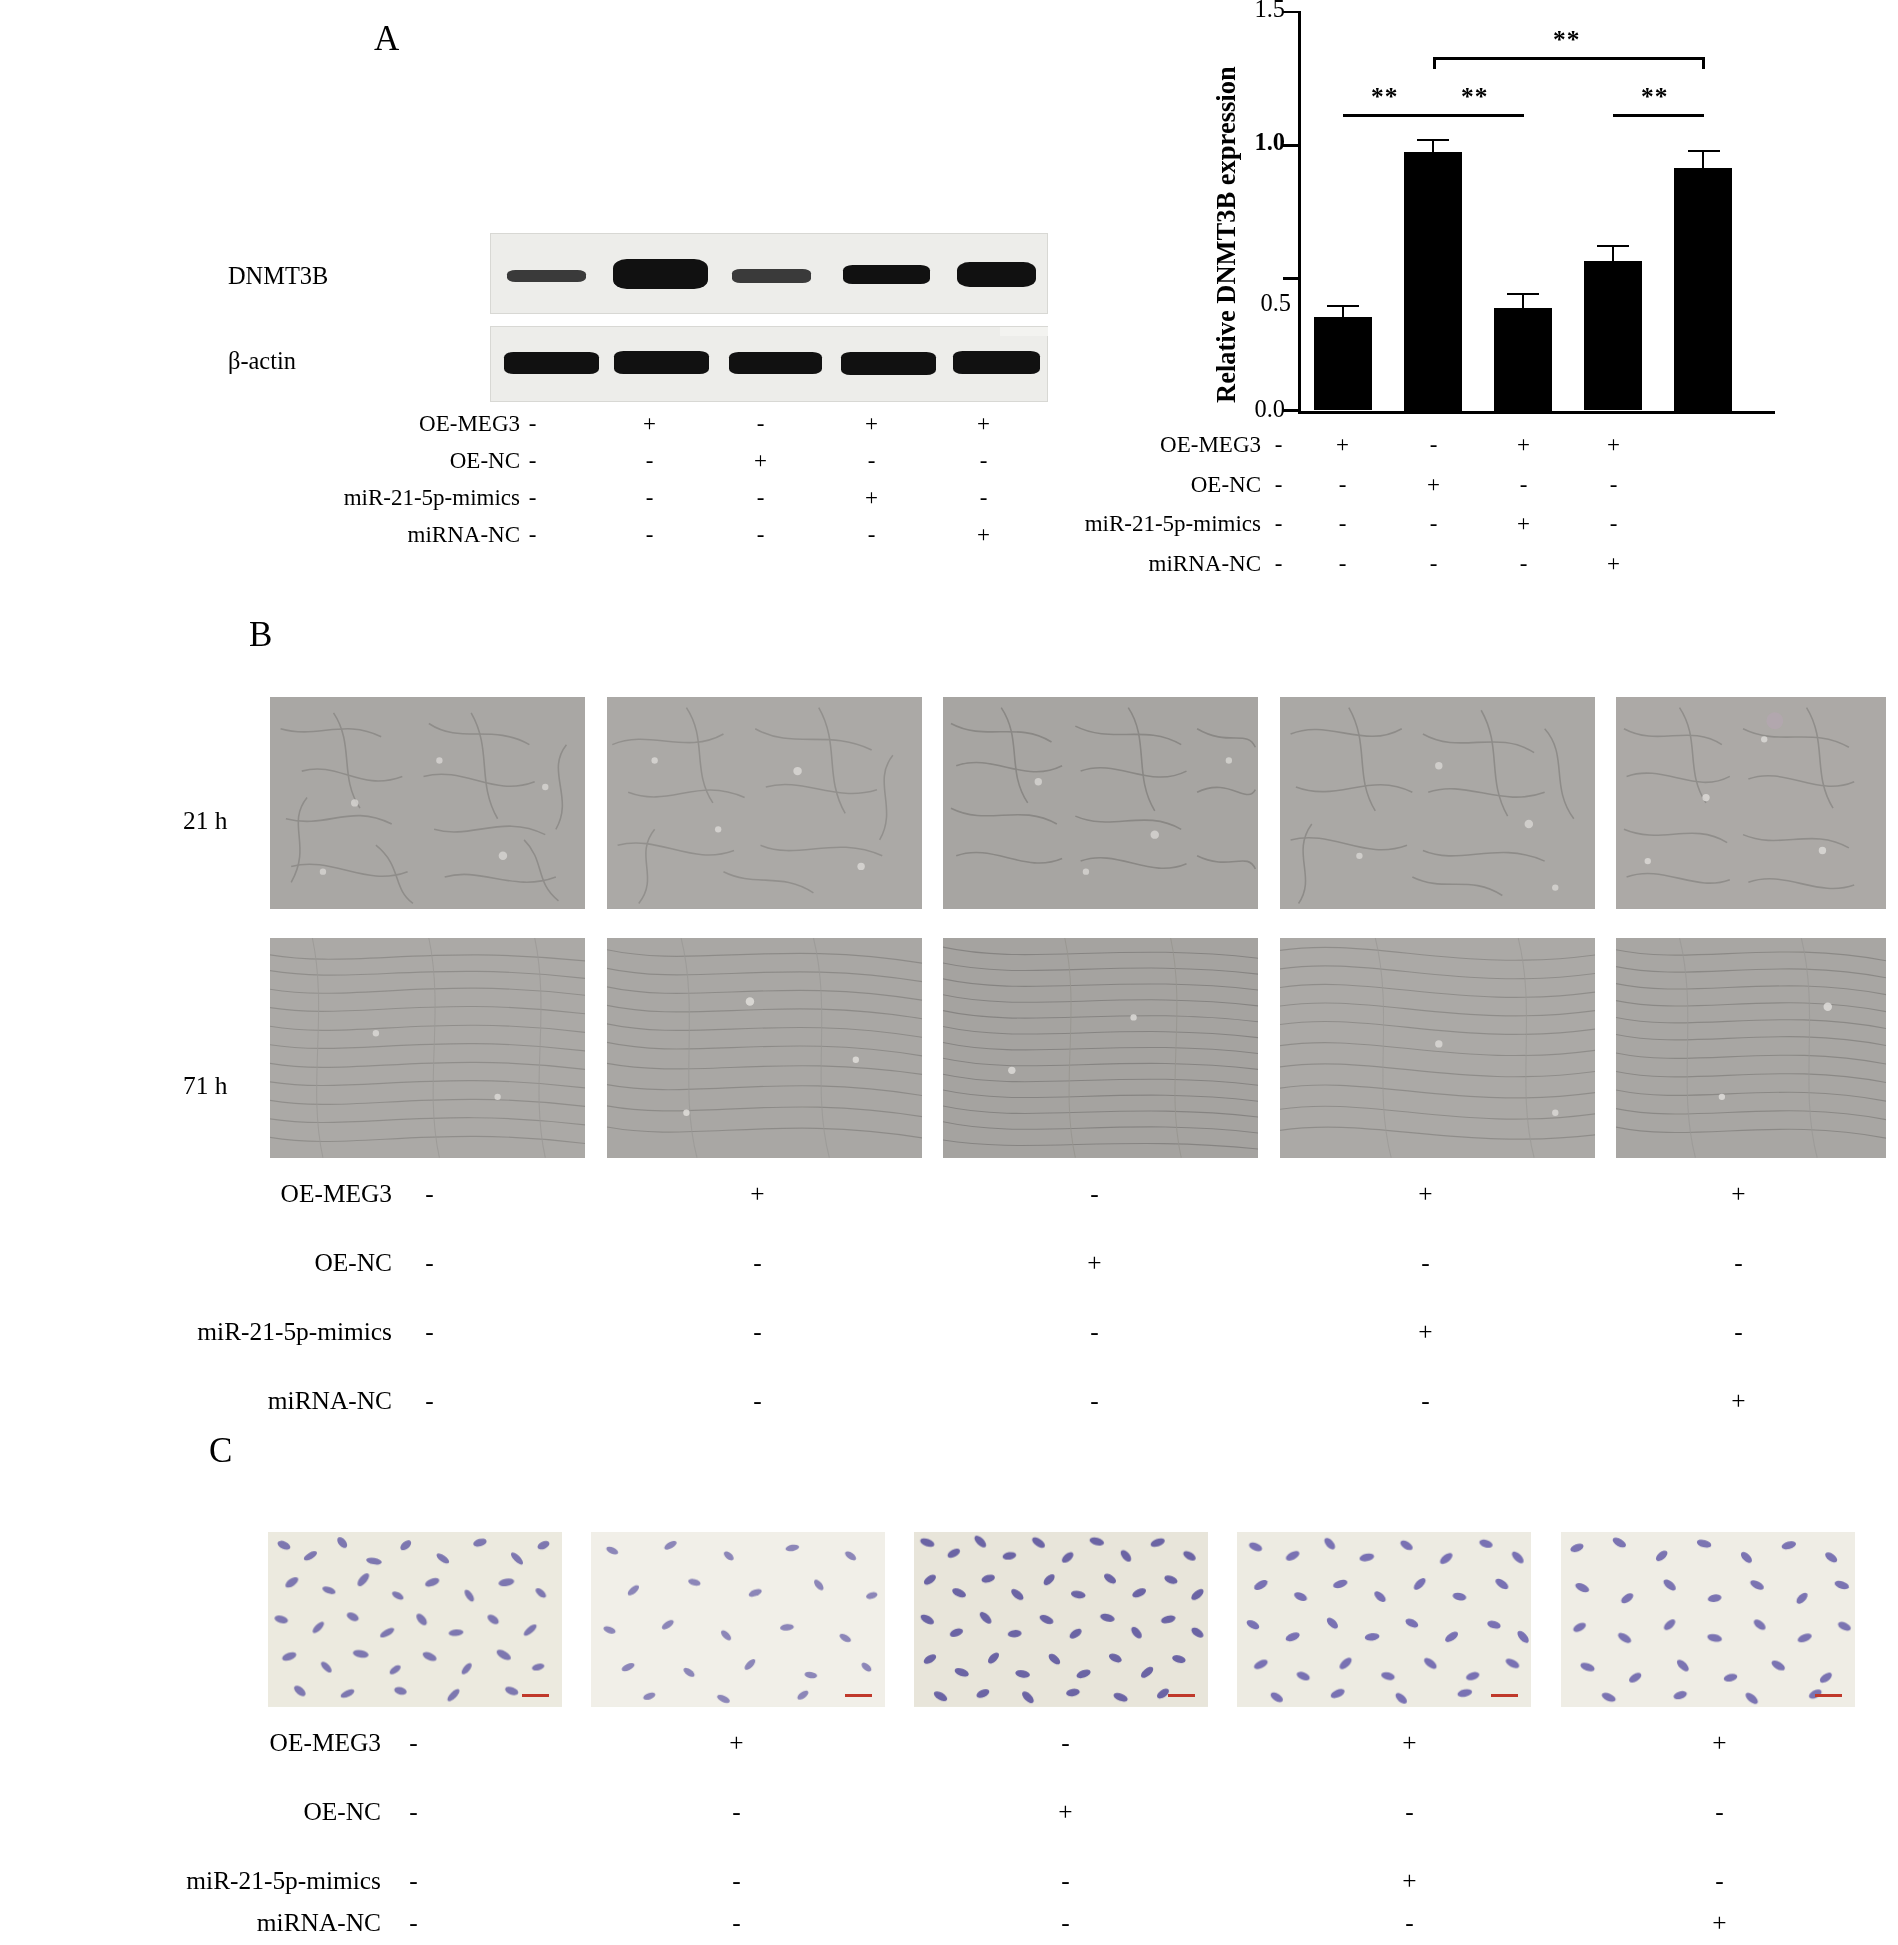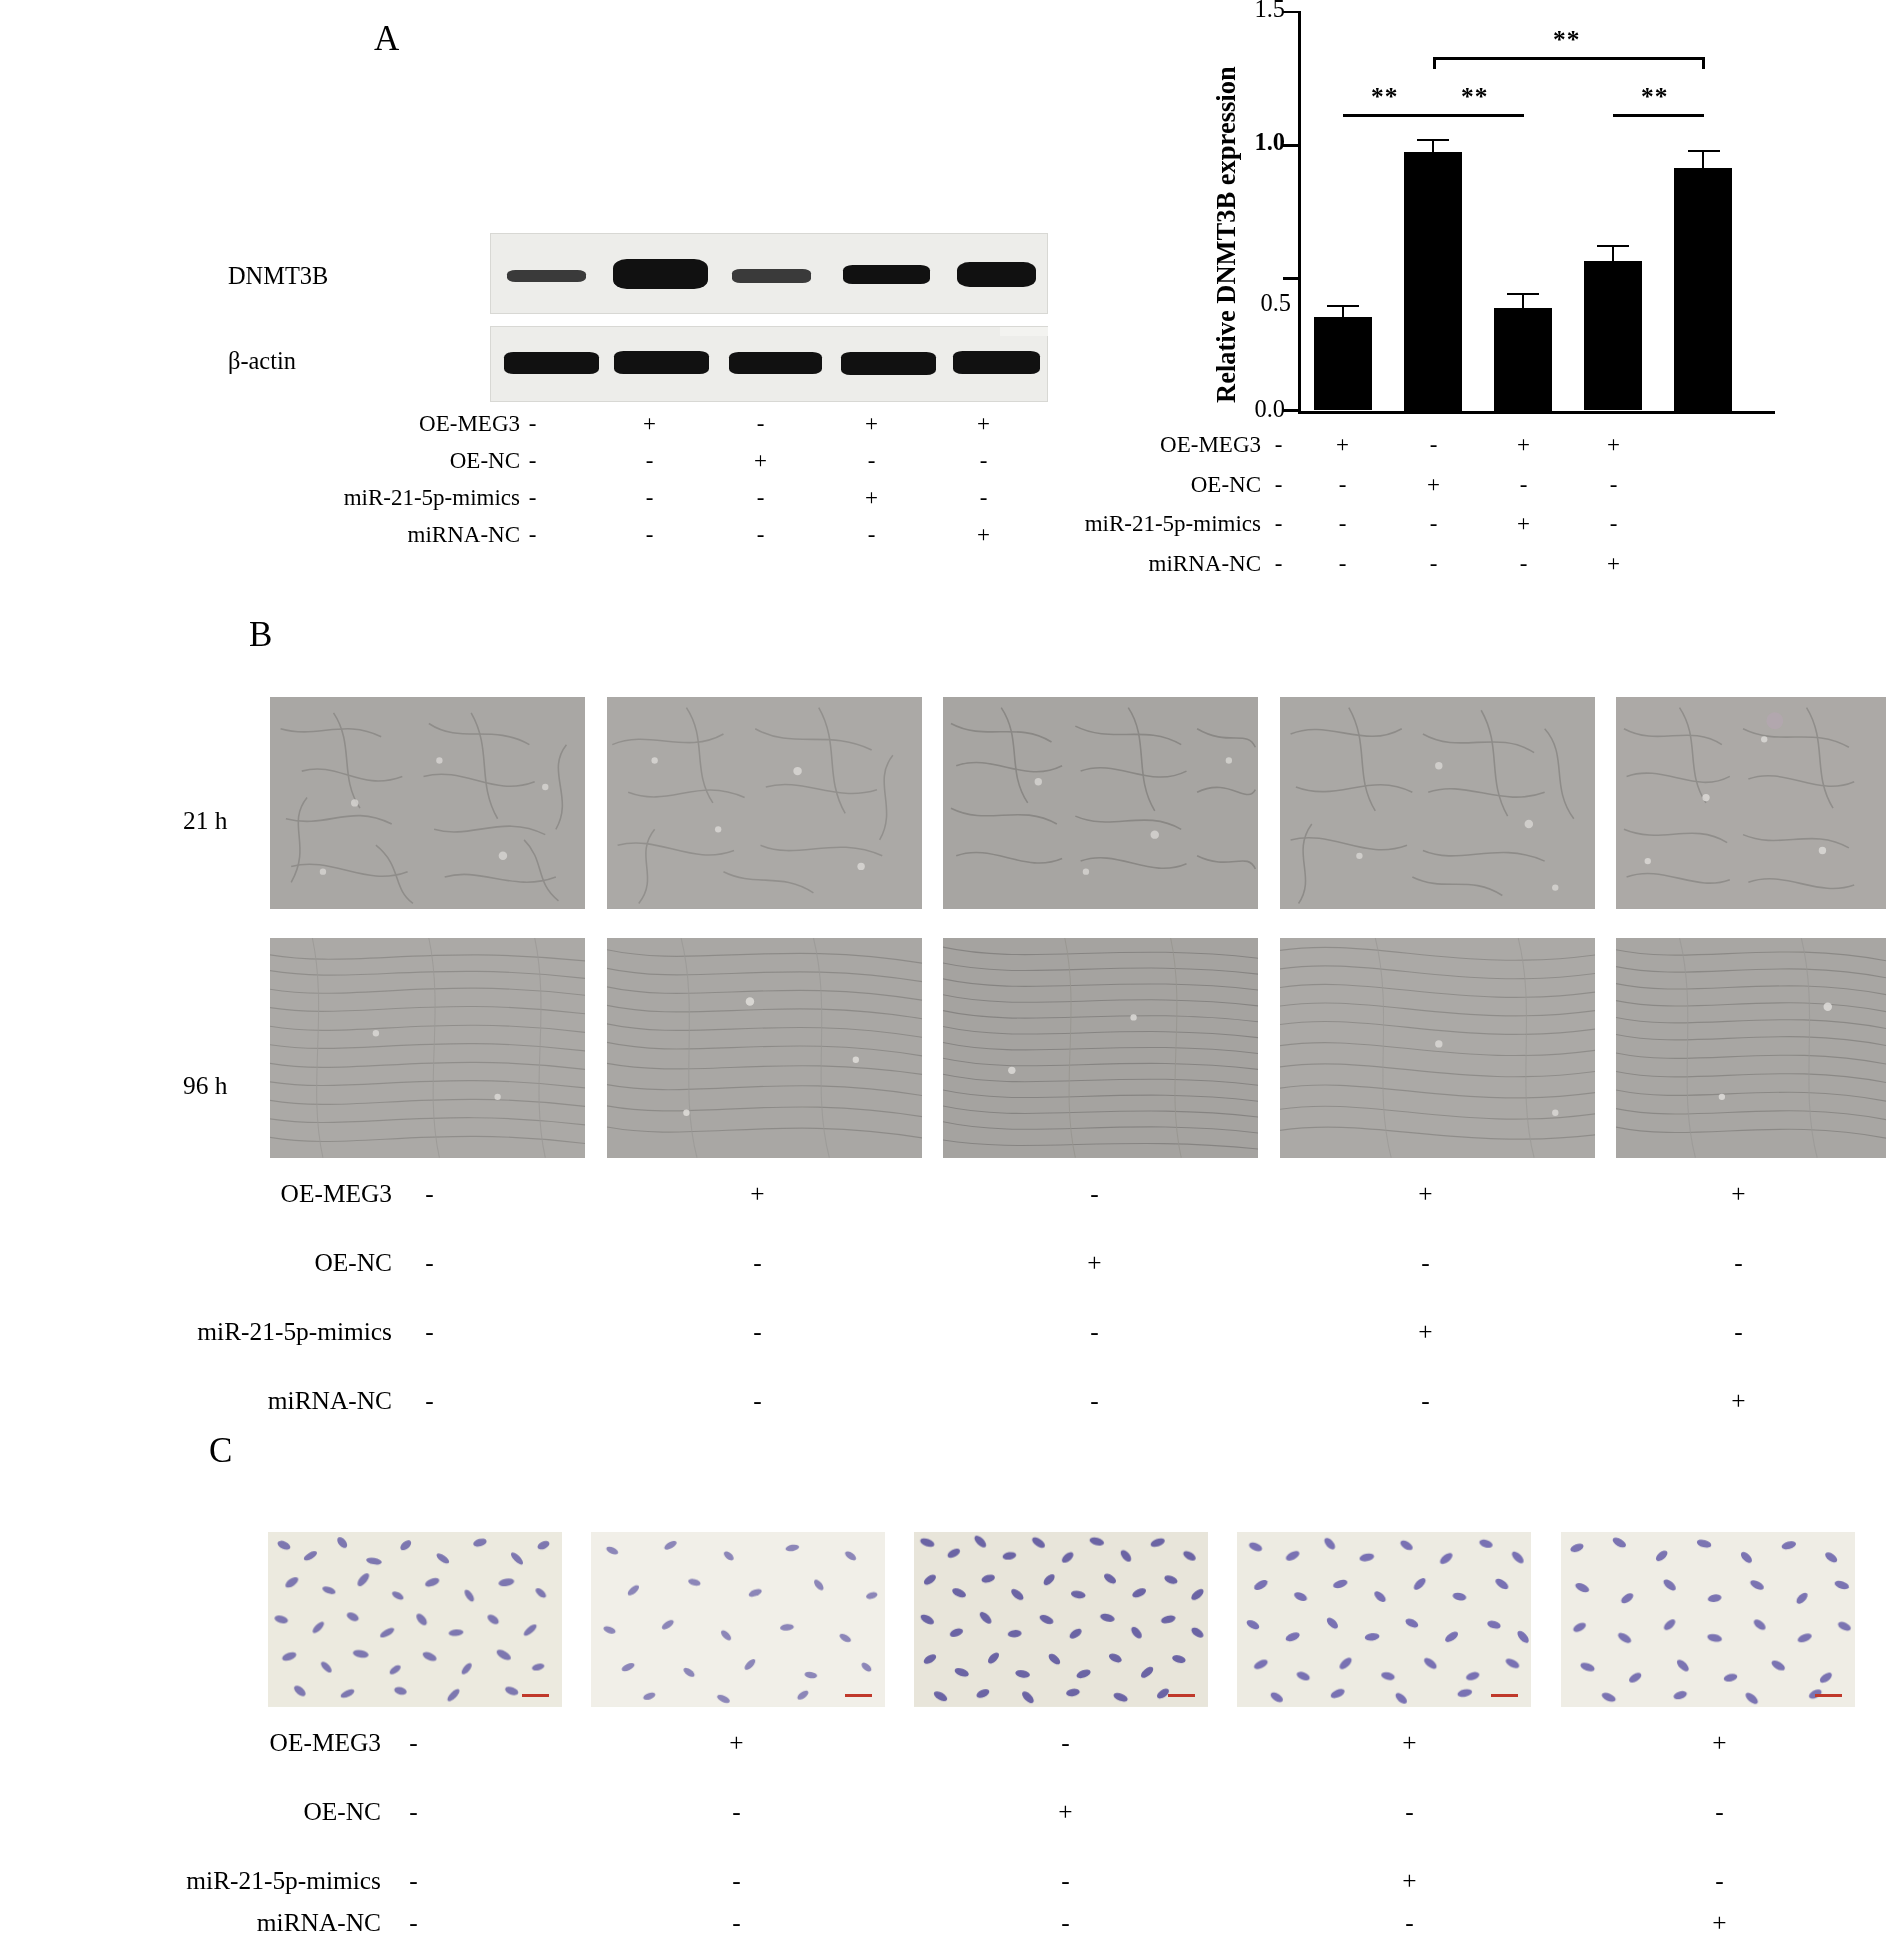--- a/index.html
+++ b/index.html
@@ -246,21 +246,21 @@
   <div class="sym" style="left:284px; top:551px;">-</div>
   <div class="sym" style="left:374px; top:551px;">-</div>
   <div class="sym" style="left:464px; top:551px;">+</div>
 </div>
 
 <div id="panelB">
 
   <div class="panel-letter" style="left:249px; top:16px;">B</div>
 
   <div class="row-label" style="left:183px; top:207px;">21 h</div>
-  <div class="row-label" style="left:183px; top:472px;">96 h</div>
+  <div class="row-label" style="left:183px; top:472px;">71 h</div>
 
   <div class="micro" style="left:270px; top:98px; width:315px; height:212px;">
     <svg class="tex" viewBox="0 0 595 400" preserveAspectRatio="none">
       <rect width="595" height="400" fill="#a9a7a4"></rect>
       <g stroke="#8b8986" stroke-width="3" fill="none" opacity="0.85">
         <path d="M20 60 C90 80 140 40 210 75"></path>
           <path d="M60 140 C130 120 170 180 250 150"></path>
         <path d="M30 230 C110 250 150 200 230 240"></path>
           <path d="M40 320 C120 300 180 360 260 330"></path>
         <path d="M300 50 C360 90 420 50 490 90"></path>

